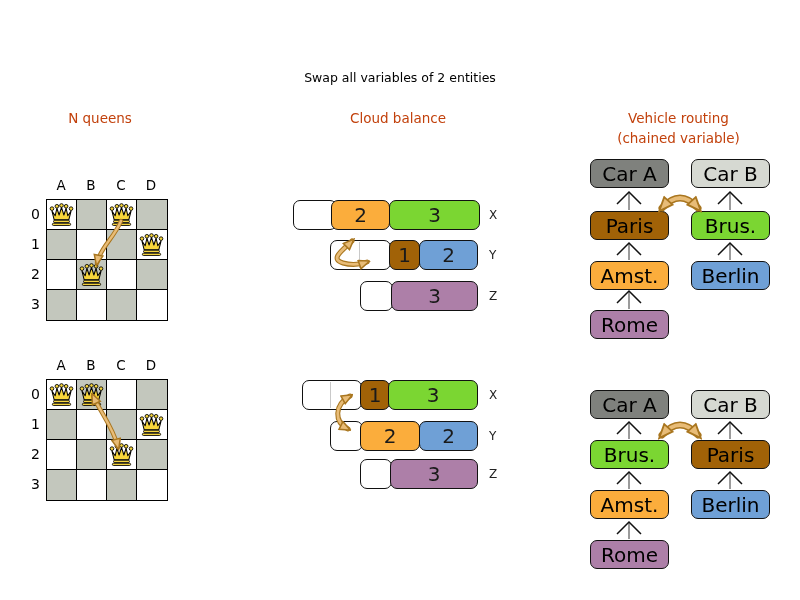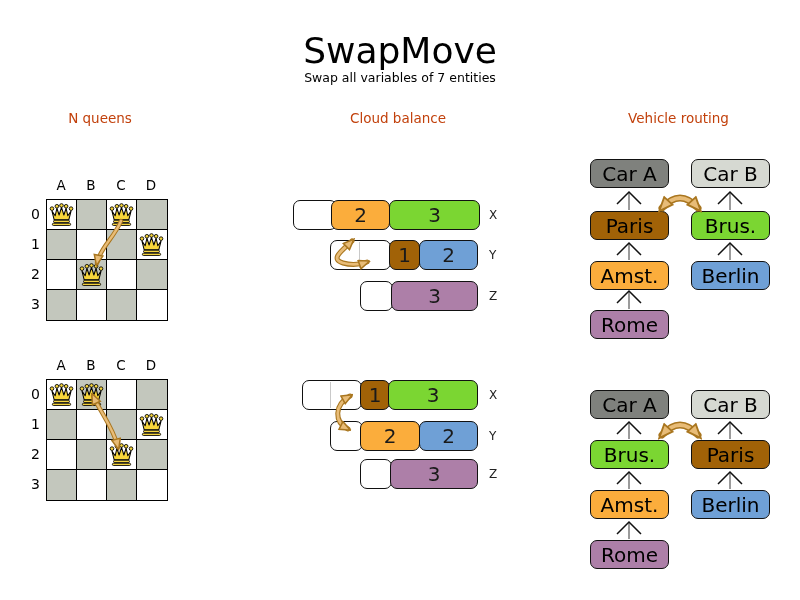--- a/index.html
+++ b/index.html
@@ -52,26 +52,26 @@
       <circle cx="22.8" cy="4" r="2.3" fill="#F7D63C" stroke="#000" stroke-width="1.1"></circle>
       <circle cx="29" cy="7" r="2.3" fill="#F7D63C" stroke="#000" stroke-width="1.1"></circle>
       <rect x="7" y="21.6" width="20" height="3" rx="1.5" fill="#F7D63C" stroke="#000" stroke-width="1.1"></rect>
       <rect x="5.5" y="25.4" width="23" height="2.8" rx="1.4" fill="#F7D63C" stroke="#000" stroke-width="1.1"></rect>
     </g>
   </defs>
 </svg>
 
 <div id="canvas">
 
-  <div class="abs title">SwapMove</div>
-  <div class="abs subtitle">Swap all variables of 7 entities</div>
+  <div class="abs subtitle">Swap all variables of 2 entities</div>
 
   <div class="abs colhead" style="left:40px;top:110px;width:120px">N queens</div>
   <div class="abs colhead" style="left:328px;top:110px;width:140px">Cloud balance</div>
   <div class="abs colhead" style="left:597px;top:110px;width:163px">Vehicle routing</div>
+  <div class="abs colhead" style="left:597px;top:130px;width:163px">(chained variable)</div>
 
   <div class="abs clabel" style="left:46px;top:177px">A</div>
   <div class="abs clabel" style="left:76px;top:177px">B</div>
   <div class="abs clabel" style="left:106px;top:177px">C</div>
   <div class="abs clabel" style="left:136px;top:177px">D</div>
   <div class="abs rlabel" style="left:22px;top:206px">0</div>
   <div class="abs rlabel" style="left:22px;top:236px">1</div>
   <div class="abs rlabel" style="left:22px;top:266px">2</div>
   <div class="abs rlabel" style="left:22px;top:296px">3</div>
   <div class="abs board" style="left:46px;top:199px">

